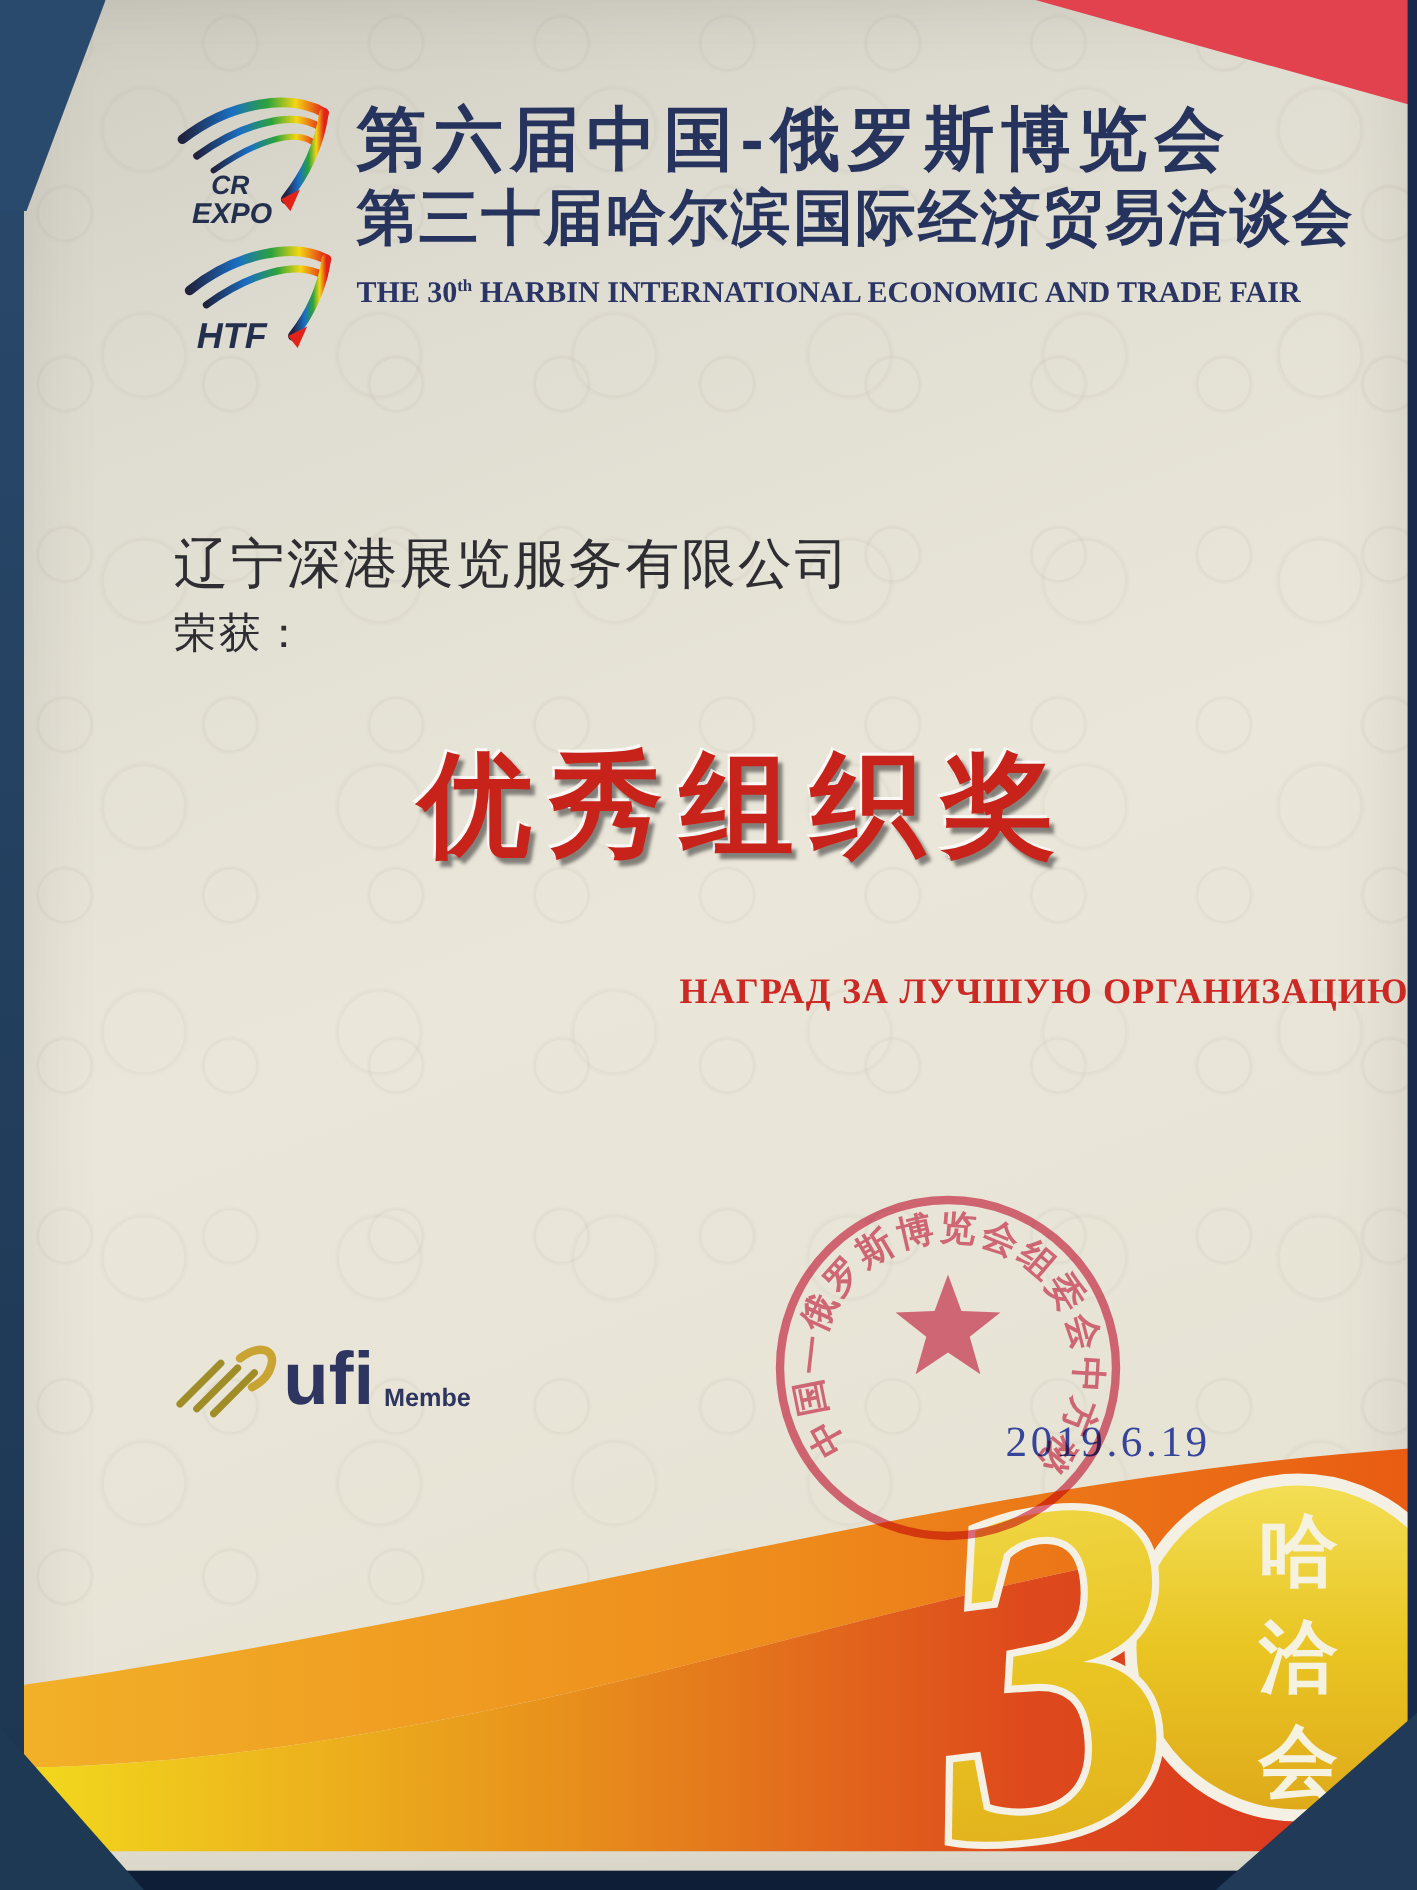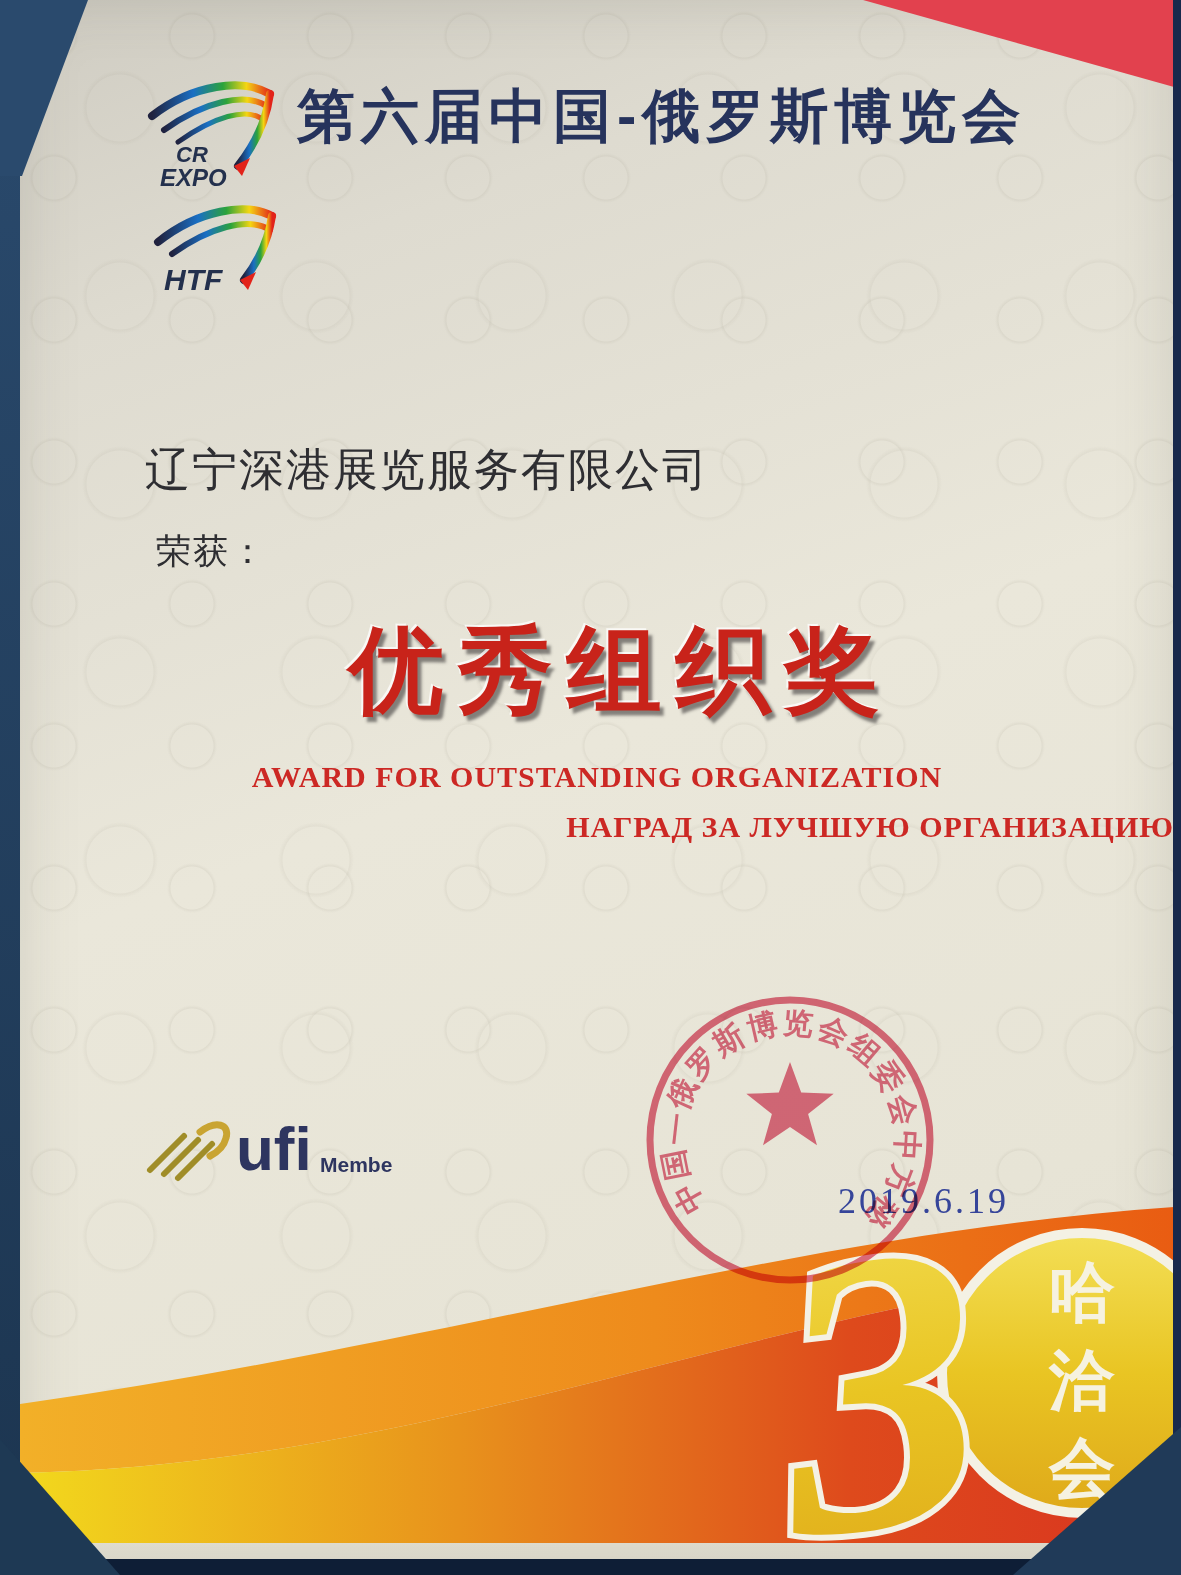--- a/index.html
+++ b/index.html
@@ -27,21 +27,21 @@
   
   .cn-title-1{left:277px;top:78px;font-size:58px;font-weight:900;color:#26335c;letter-spacing:6px;white-space:nowrap;font-family:"Liberation Sans",sans-serif;}
   .cn-title-2{left:277px;top:148px;font-size:50px;font-weight:900;color:#26335c;letter-spacing:2px;white-space:nowrap;}
   .en-title{left:277px;font-family:"Liberation Serif",serif;font-weight:700;color:#2a3566;font-size:25px;white-space:nowrap;}
   .en-title sup{font-size:14px;}
   .en-1{top:203px;}
   .en-2{top:231px;}
 
   
   .company{left:125px;top:440px;font-size:45px;color:#2e2e32;letter-spacing:2px;}
-  .awarded{left:125px;top:528px;font-size:35px;color:#2e2e32;letter-spacing:2px;margin-left:11px;}
+  .awarded{left:125px;top:504px;font-size:35px;color:#2e2e32;letter-spacing:2px;}
 
   
   .award-cn{left:0;top:608px;width:1154px;text-align:center;font-size:95px;font-weight:900;color:#c8231a;letter-spacing:14px;
     text-shadow:-2px -2px 0 rgba(255,255,255,.75), 4px 5px 3px rgba(75,72,70,.65);margin-left:24px;}
   .award-en{left:0;top:760px;width:1154px;text-align:center;font-family:"Liberation Serif",serif;font-weight:700;font-size:30px;color:#cc2824;letter-spacing:1px;}
   .award-ru{left:0;top:810px;width:1154px;text-align:right;font-family:"Liberation Serif",serif;font-weight:700;font-size:30px;color:#cc2824;letter-spacing:1px;}
 
   
   .issuer{left:518px;top:1117px;font-size:34px;font-weight:700;color:#2c3a74;white-space:nowrap;}
   .date{left:818px;top:1180px;font-family:"Liberation Serif",serif;font-size:36px;color:#36459a;letter-spacing:3px;}
@@ -128,26 +128,27 @@
       <g fill="none" stroke="url(#rb1)" stroke-linecap="round">
         <path d="M 10,56 C 50,24 98,16 124,30" stroke-width="8"></path>
         <path d="M 24,68 C 60,42 100,30 122,44" stroke-width="6"></path>
         <path d="M 124,30 C 120,56 110,76 96,94" stroke-width="8"></path>
       </g>
       <path d="M 92,94 L 108,86 L 100,104 Z" fill="#e2231a"></path>
       <text x="16" y="104" font-family="Liberation Sans, sans-serif" font-weight="900" font-style="italic" font-size="30" fill="#23304d">HTF</text>
     </svg>
 
     <div class="abs cn-title-1">第六届中国-俄罗斯博览会</div>
+    <div class="abs cn-title-2">第三十届哈尔滨国际经济贸易洽谈会</div>
+    <div class="abs en-title en-2"><span>THE 30</span><sup>th</sup><span> HARBIN INTERNATIONAL ECONOMIC AND TRADE FAIR</span></div>
 
     <div class="abs company">辽宁深港展览服务有限公司</div>
     <div class="abs awarded">荣获：</div>
 
     <div class="abs award-cn">优秀组织奖</div>
-    <div class="abs award-en">AWARD FOR OUTSTANDING ORGANIZATION</div>
     <div class="abs award-ru">НАГРАД ЗА ЛУЧШУЮ ОРГАНИЗАЦИЮ</div>
 
     <svg class="abs" style="left:122px;top:1104px" width="250" height="86" viewBox="0 0 250 86">
       <g stroke="#a08d28" stroke-width="6" stroke-linecap="round">
         <line x1="8" y1="66" x2="42" y2="32"></line>
         <line x1="22" y1="70" x2="56" y2="36"></line>
         <line x1="36" y1="74" x2="70" y2="40"></line>
       </g>
       <path d="M 58,28 C 74,16 88,20 84,34 C 82,42 76,48 68,52" fill="none" stroke="#c9a432" stroke-width="7" stroke-linecap="round"></path>
       <text x="94" y="66" font-family="Liberation Sans, sans-serif" font-weight="700" font-size="62" fill="#2e3560">ufi</text>

